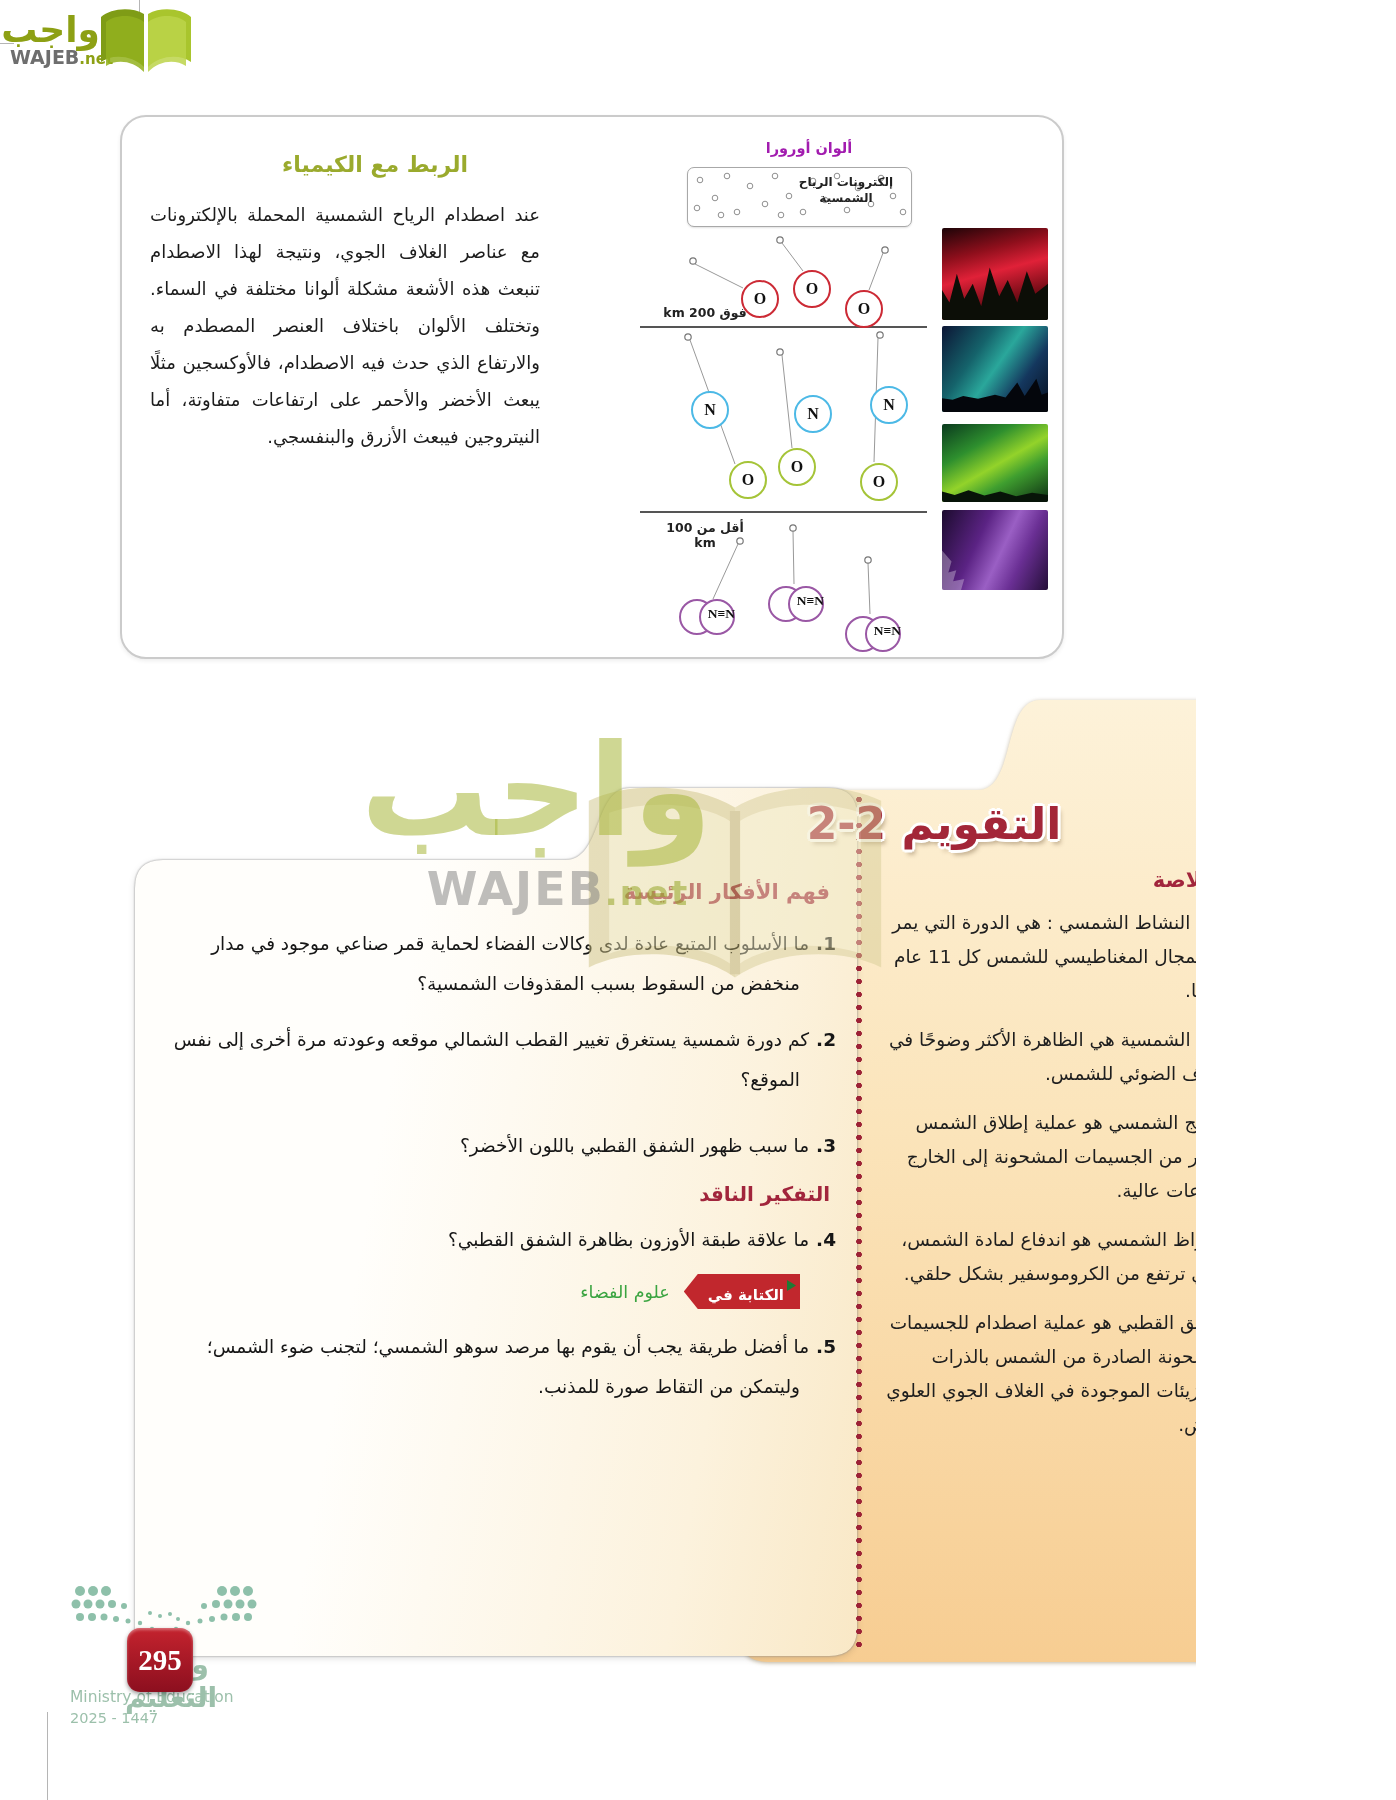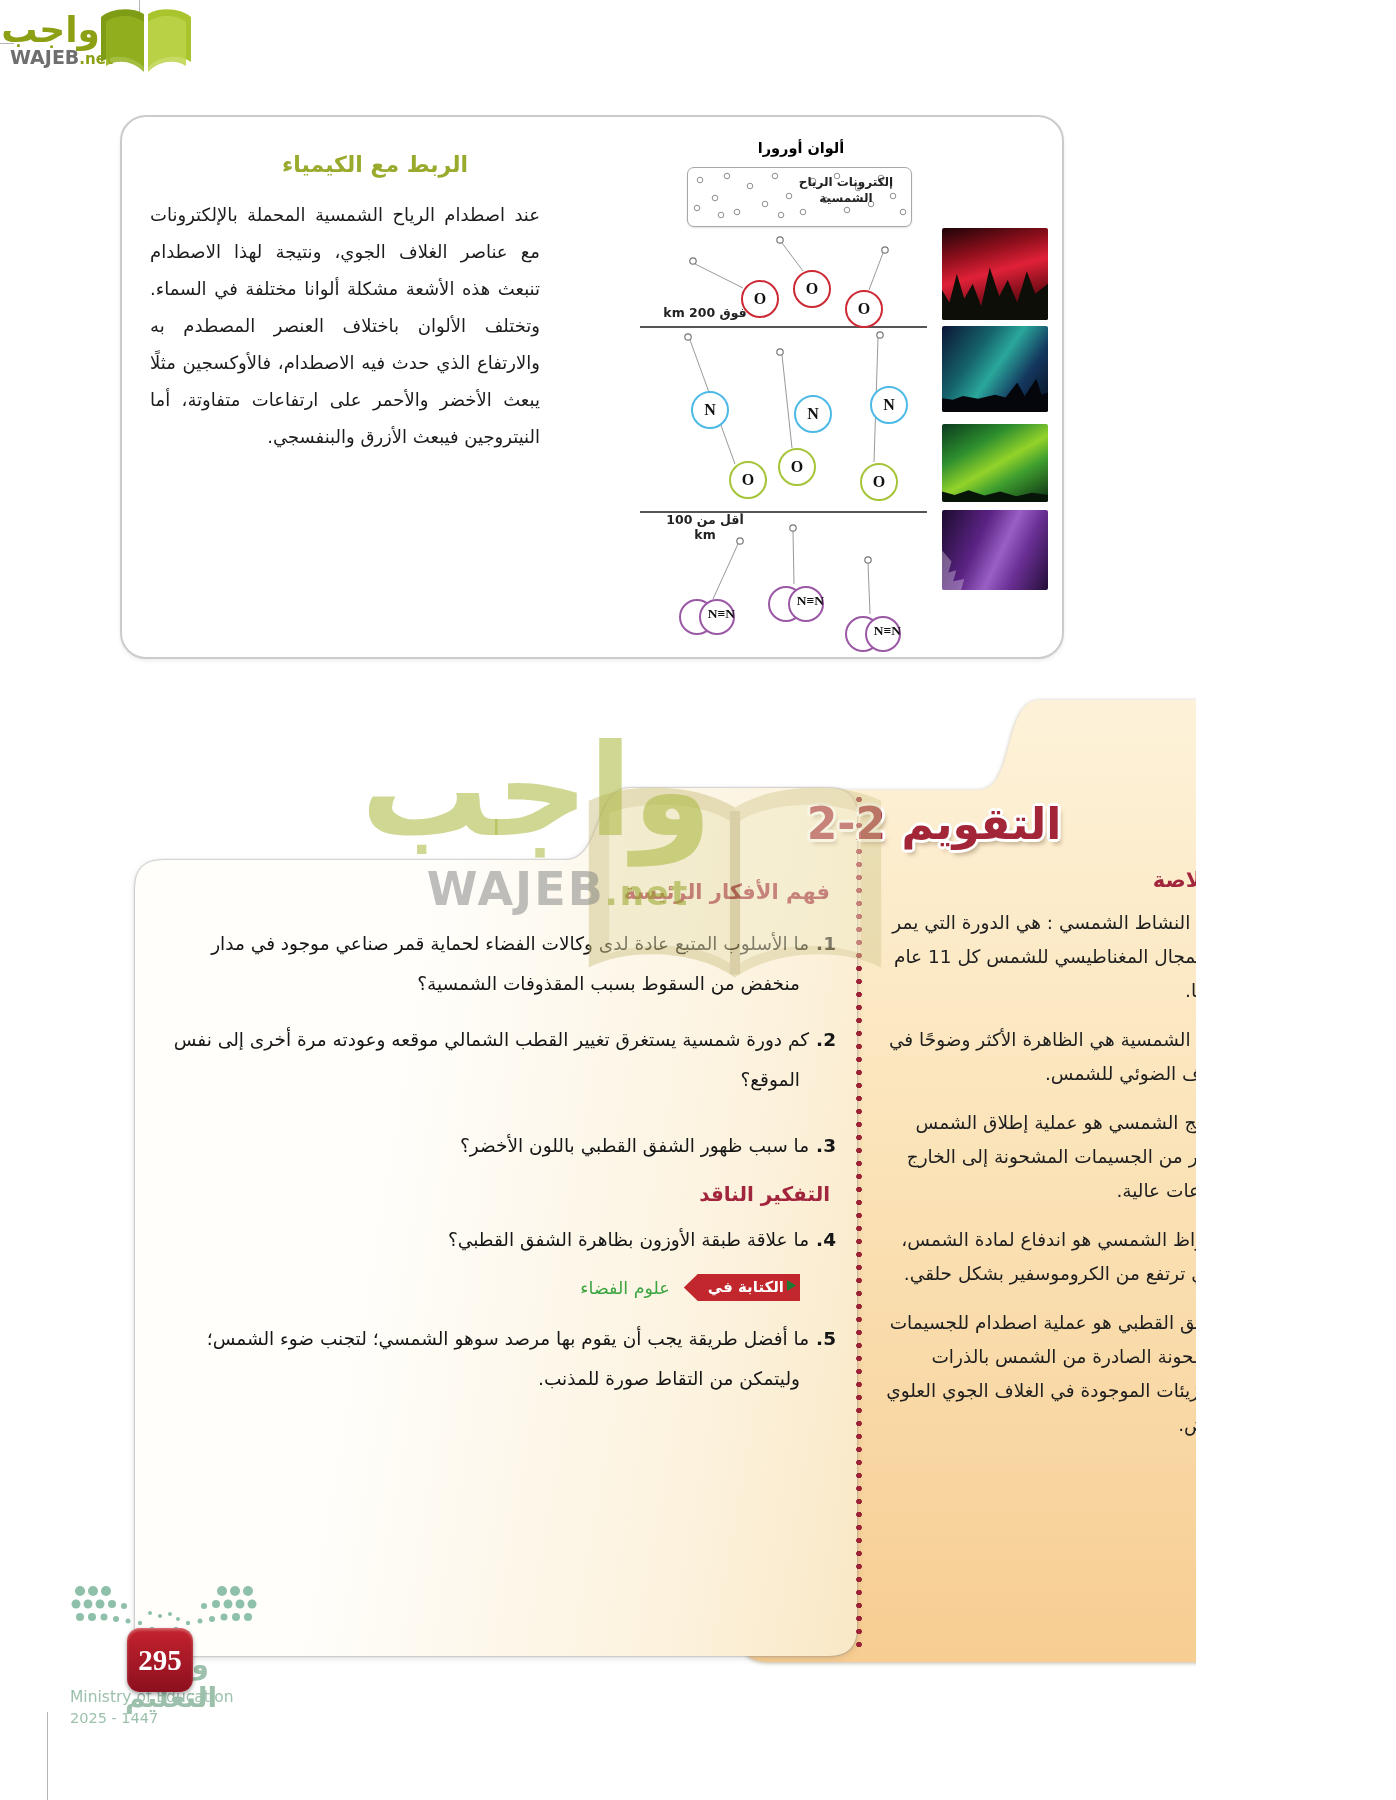--- a/index.html
+++ b/index.html
@@ -18,21 +18,21 @@
   
   .chembox{left:120px;top:115px;width:940px;height:540px;background:#fff;border:2px solid #cbcbcb;
            border-radius:26px;box-shadow:0 2px 4px rgba(0,0,0,.07);}
   .chem-head{left:150px;top:152px;width:318px;font-size:22px;font-weight:bold;color:#9aaa2d;
              direction:rtl;text-align:right;}
   .chem-par{left:150px;top:196px;width:390px;font-size:18px;line-height:37px;color:#1c1c1c;
             direction:rtl;text-align:justify;}
 
   
   .diagram{left:575px;top:120px;width:360px;height:545px;}
-  .dg-title{left:176px;top:20px;width:100px;font-size:14.5px;font-weight:bold;color:#000000;
+  .dg-title{left:184px;top:20px;width:100px;font-size:14.5px;font-weight:bold;color:#a21caf;
             direction:rtl;text-align:center;}
   .ebox{left:112px;top:47px;width:223px;height:58px;background:#fff;border:1.5px solid #a8a8a8;
         border-radius:7px;box-shadow:0 1px 2px rgba(0,0,0,.12);}
   .ebox-label{left:215px;top:54px;width:112px;font-size:12px;font-weight:bold;color:#222;
               direction:rtl;text-align:center;line-height:16px;}
   .altline{height:2px;background:#555;}
   .altlabel{font-size:12.5px;font-weight:bold;color:#222;direction:rtl;text-align:center;width:90px;}
   .atom{width:34px;height:34px;border-radius:50%;background:#fff;display:flex;align-items:center;
         justify-content:center;font-family:"Liberation Serif","DejaVu Serif",serif;
         font-weight:bold;font-size:16px;color:#111;}
@@ -85,21 +85,21 @@
   
   .questions{left:160px;top:880px;width:676px;direction:rtl;color:#161616;}
   .q-head{font-size:21px;font-weight:bold;color:#a1253c;margin:0 6px 20px 0;}
   .q{padding-right:36px;text-indent:-36px;font-size:18.5px;line-height:40px;margin-bottom:16px;}
   .qnum{margin-left:7px;}
   .q2{margin-bottom:26px;} .q3{margin-bottom:16px;} .q4{margin-bottom:14px;}
   .crit-head{font-size:20px;font-weight:bold;color:#a1253c;margin:0 6px 14px 0;}
   .badge-row{display:flex;flex-direction:row;align-items:center;gap:14px;padding-right:36px;
              margin-bottom:18px;}
   .wbadge{position:relative;background:#c1272d;color:#fff;font-size:15px;font-weight:bold;
-          padding:4px 16px 5px 24px;clip-path:polygon(14px 0,100% 0,100% 100%,14px 100%,0 50%);}
+          padding:12px 16px 5px 24px;clip-path:polygon(14px 0,100% 0,100% 100%,14px 100%,0 50%);}
   .wbadge .bkico{position:absolute;right:4px;top:6px;width:9px;height:11px;background:#1e7a34;
           clip-path:polygon(0 0,100% 50%,0 100%);}
   .wsubject{color:#3aa440;font-size:17.5px;font-weight:normal;}
 
   
   .wm-ar{left:392px;top:726px;width:320px;font-size:128px;font-weight:bold;
          color:rgba(168,183,58,.55);direction:rtl;text-align:center;line-height:130px;}
   .wm-en{left:398px;top:862px;width:320px;font-size:46px;font-weight:bold;
          color:rgba(125,125,125,.5);text-align:center;letter-spacing:2px;}
   .wm-en b{color:rgba(150,165,40,.55);font-size:34px;}
@@ -190,21 +190,21 @@
         <circle cx="165" cy="421" r="3.2"></circle>
           <circle cx="218" cy="408" r="3.2"></circle>
           <circle cx="293" cy="440" r="3.2"></circle>
       </g>
     </svg>
 
     <div class="abs ebox-label">إلكترونات الرياح الشمسية</div>
 
     <div class="abs altlabel" style="left:85px;top:185px;">فوق 200 km</div>
     <div class="abs altline" style="left:65px;top:206px;width:287px;"></div>
-    <div class="abs altlabel" style="left:85px;top:392px;">أقل من 100 km</div>
+    <div class="abs altlabel" style="left:85px;top:400px;">أقل من 100 km</div>
     <div class="abs altline" style="left:65px;top:391px;width:287px;"></div>
 
     <div class="abs atom atom-o-red" style="left:166px;top:160px;">O</div>
     <div class="abs atom atom-o-red" style="left:218px;top:150px;">O</div>
     <div class="abs atom atom-o-red" style="left:270px;top:170px;">O</div>
 
     <div class="abs atom atom-n-blue" style="left:116px;top:271px;">N</div>
     <div class="abs atom atom-n-blue" style="left:219px;top:275px;">N</div>
     <div class="abs atom atom-n-blue" style="left:295px;top:266px;">N</div>
 

